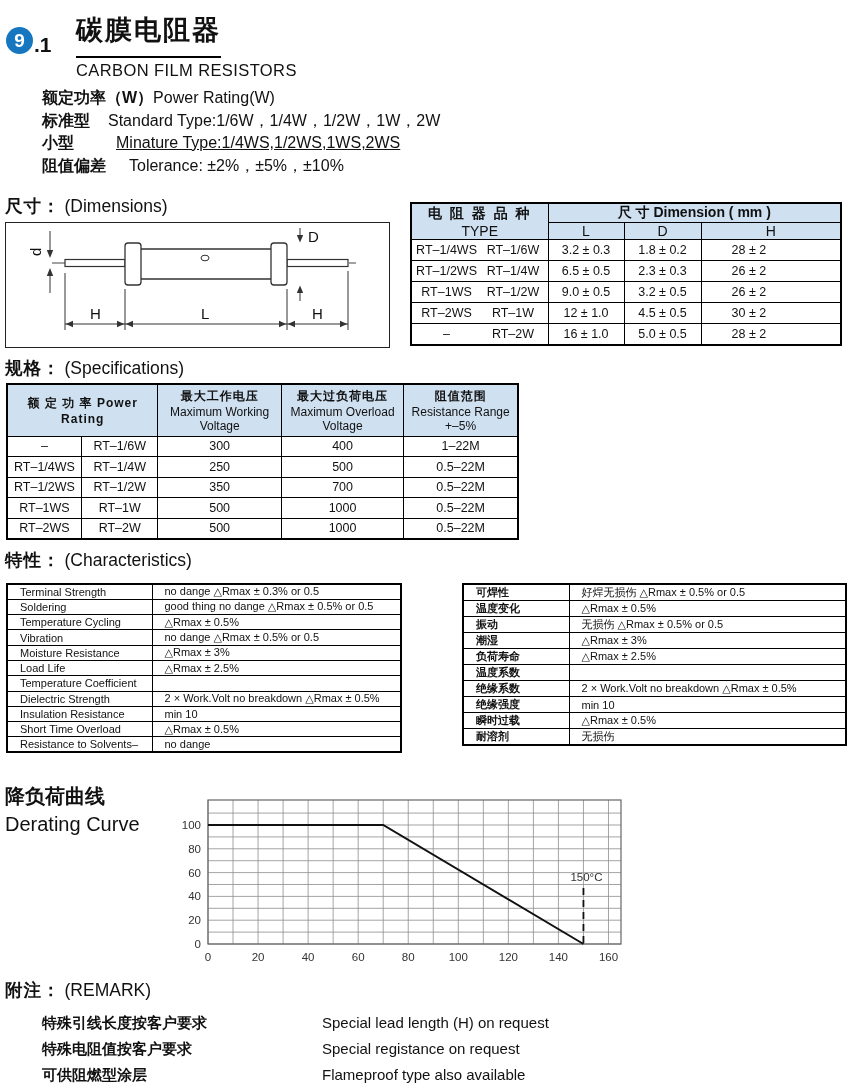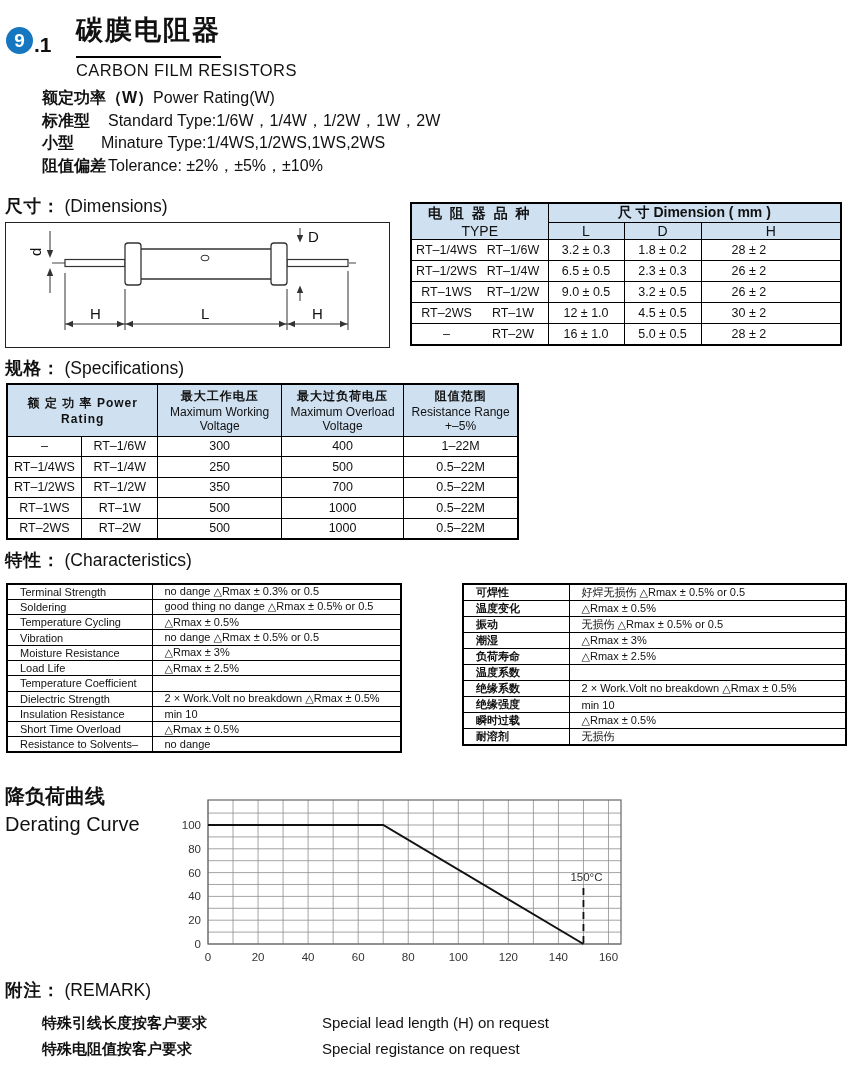--- a/index.html
+++ b/index.html
@@ -18,21 +18,21 @@
   .num-suffix { position:absolute; left:34px; top:33px; font-size:21px; font-weight:bold; }
   .title-block { position:absolute; left:76px; top:12px; }
   .title-zh { display:inline-block; font-size:27px; font-weight:700; letter-spacing:2px;
               padding-bottom:8px; border-bottom:2.5px solid #000; }
   .title-en { font-size:16.5px; margin-top:3px; letter-spacing:0.4px; }
 
   
   .intro { position:absolute; left:42px; top:87px; font-size:16px; line-height:22.5px; }
   .intro .zh { font-weight:600; }
   .intro .en { font-weight:400; }
-  .g0 { margin-left:0; } .g1 { margin-left:18px; } .g2 { margin-left:27px; } .g3 { margin-left:2px; }
+  .g0 { margin-left:0; } .g1 { margin-left:18px; } .g2 { margin-left:42px;text-decoration:underline; } .g3 { margin-left:23px; }
 
   
   .sec-h { position:absolute; left:5px; font-size:17.5px; }
   .sec-h .zh { font-weight:700; letter-spacing:1px; }
   .sec-h .en { margin-left:4px; }
 
   
   .diagram-box { position:absolute; left:5px; top:222px; width:385px; height:126px;
                  border:1.5px solid #222; }
   .diagram-box svg { display:block; }
@@ -473,15 +473,19 @@
   </div>
   <div class="remark-items">
     <div class="row">
         <span class="zh">特殊引线长度按客户要求</span>
         <span class="en">Special lead length (H) on request</span>
       </div>
     <div class="row">
         <span class="zh">特殊电阻值按客户要求</span>
         <span class="en">Special registance on request</span>
       </div>
+    <div class="row">
+        <span class="zh">可供阻燃型涂层</span>
+        <span class="en">Flameproof type also available</span>
+      </div>
   </div>
 
 </div>
 
 </body></html>

